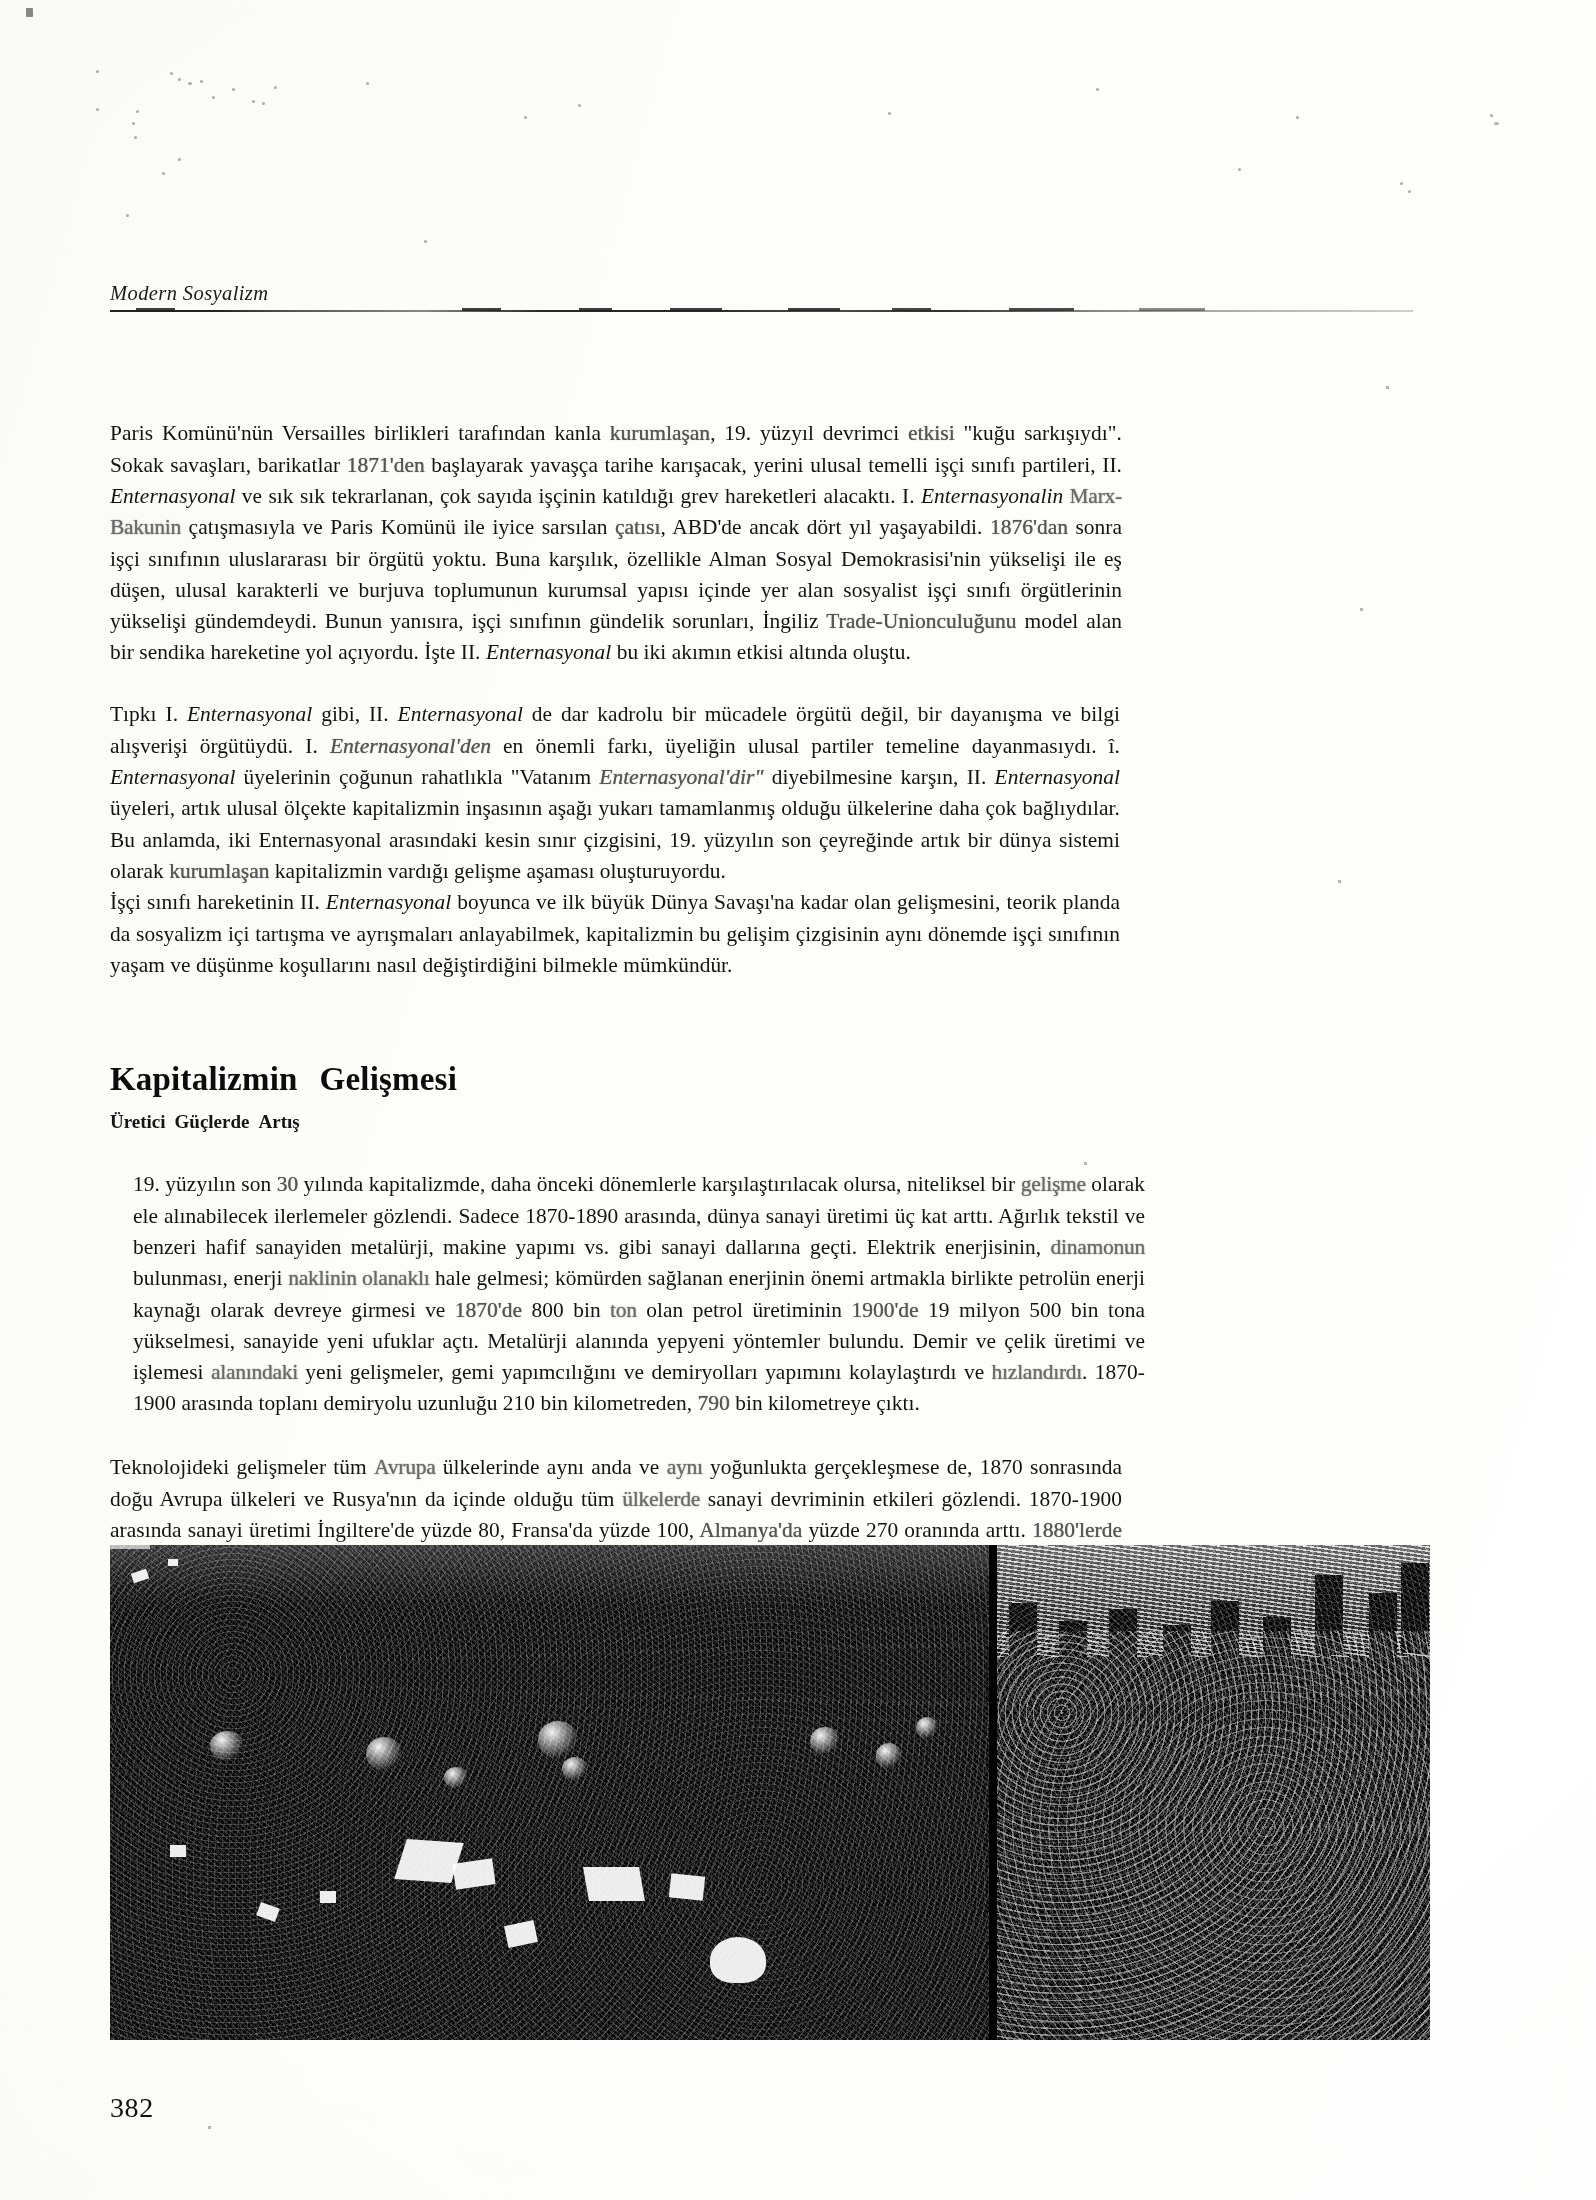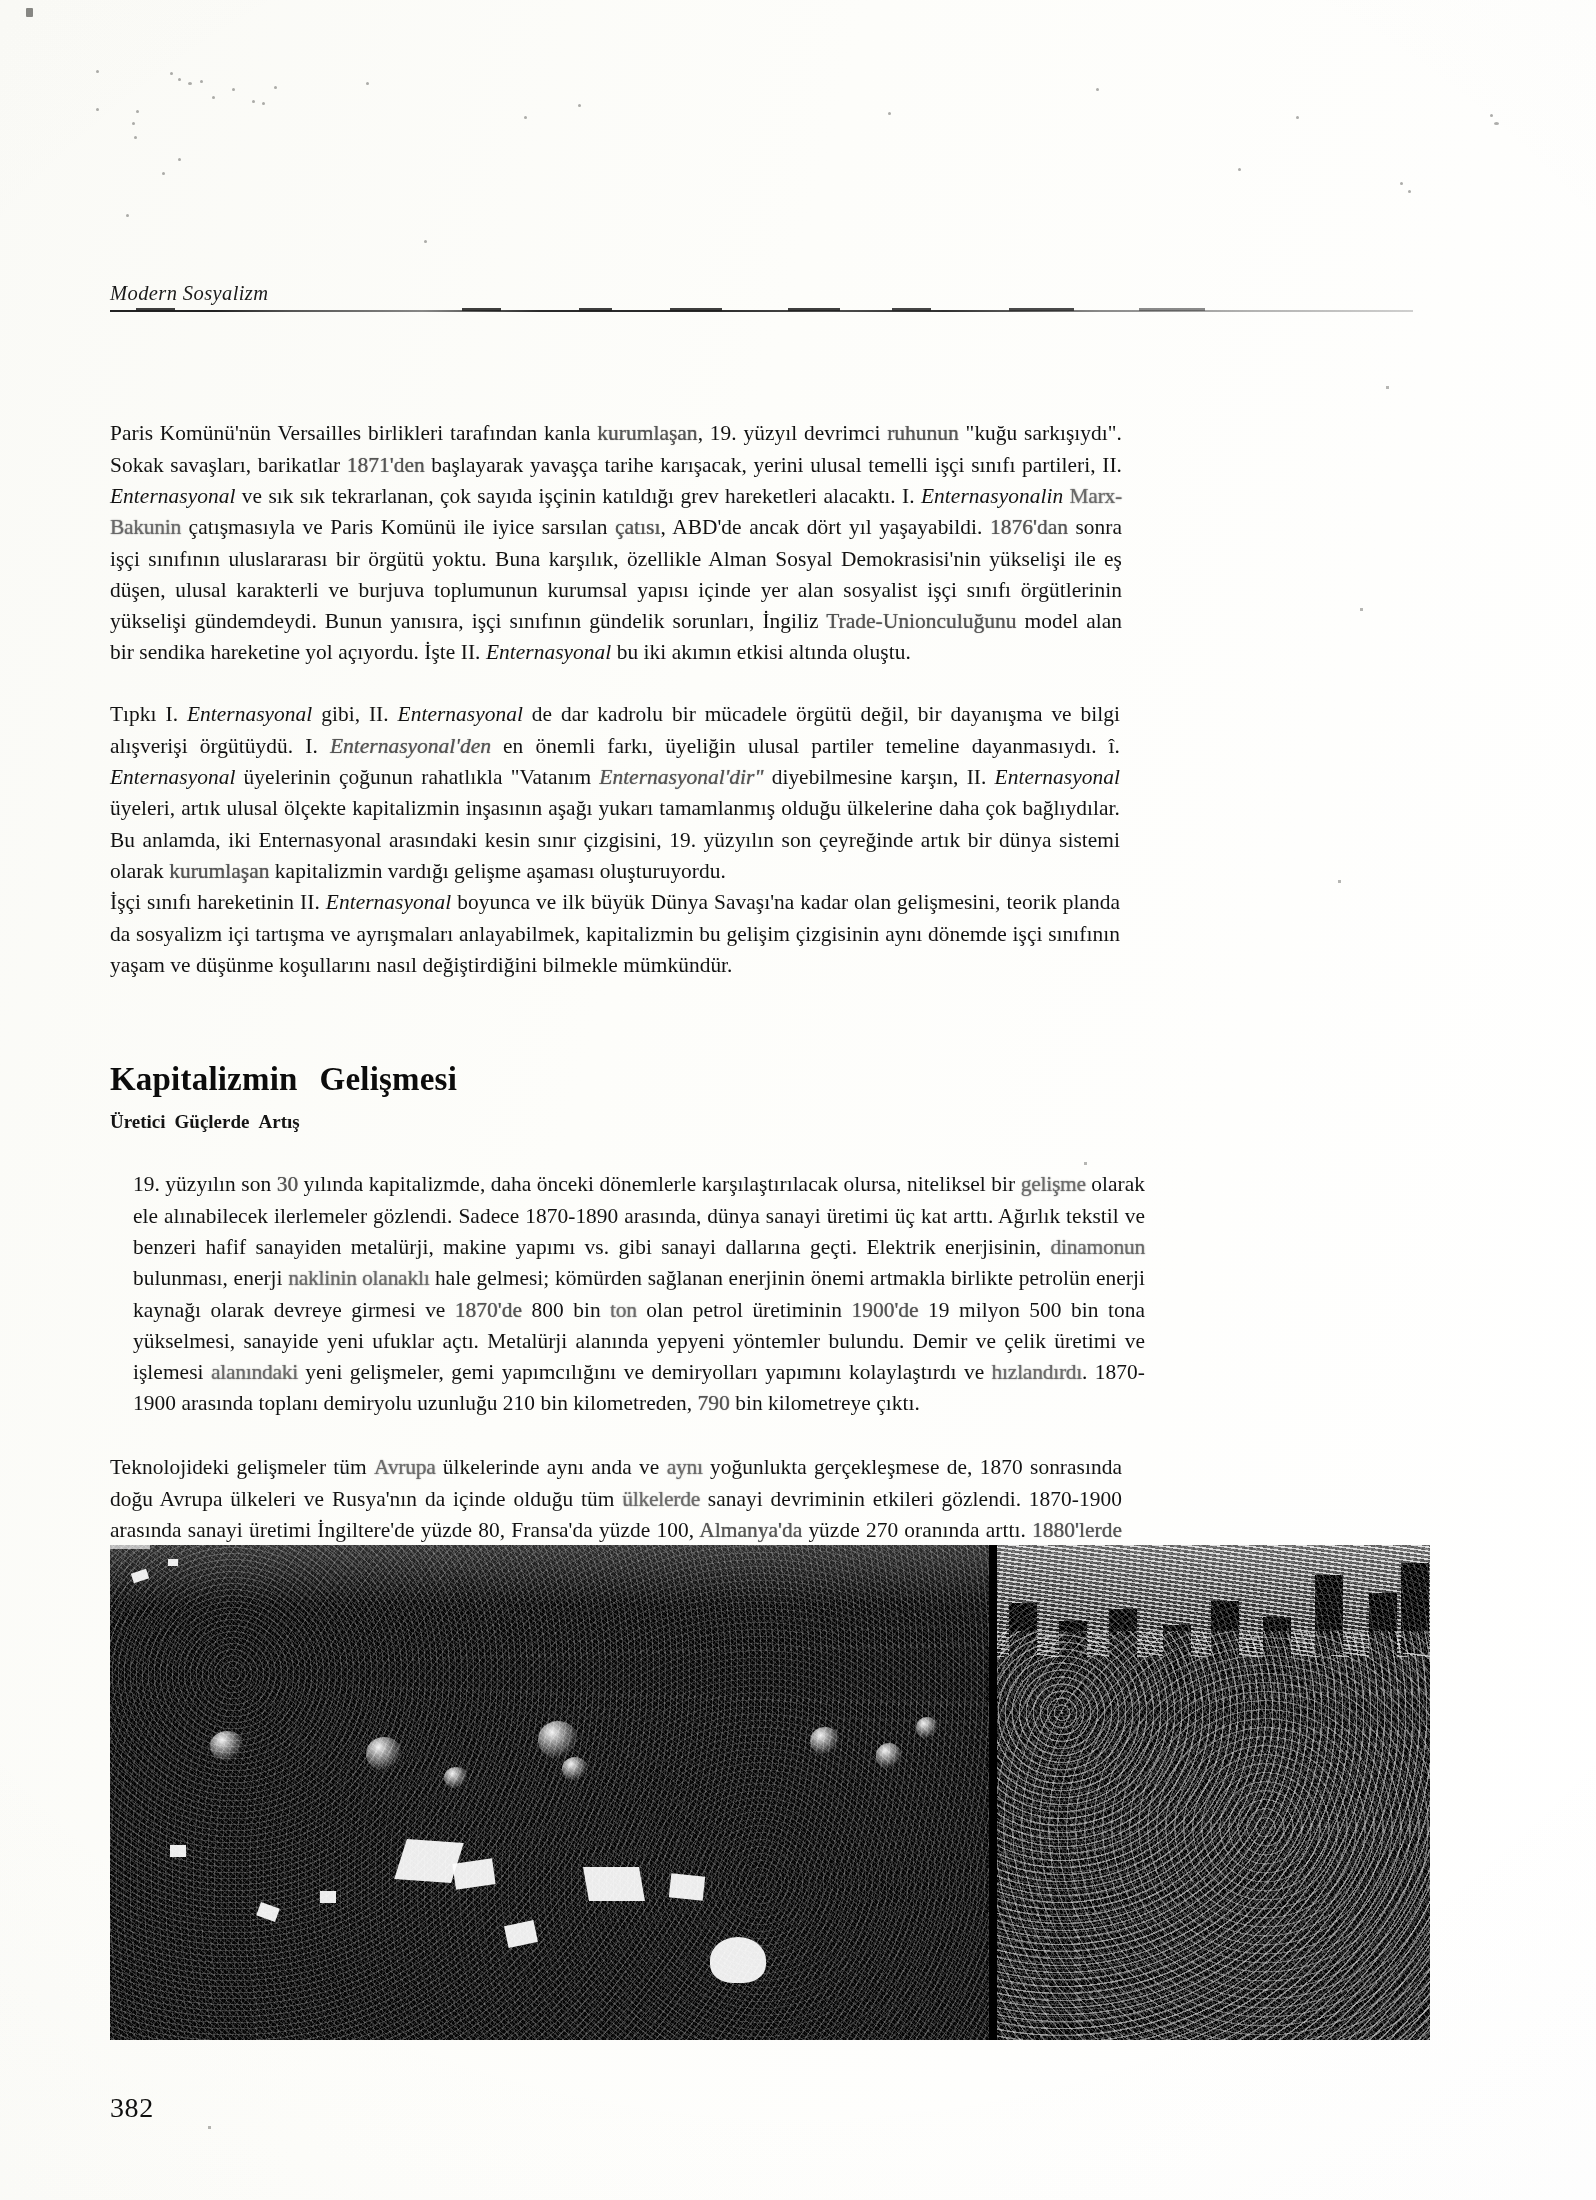--- a/index.html
+++ b/index.html
@@ -316,21 +316,21 @@
 
   <div class="content">
 
     <div class="running-head">
       <span class="rh-text">Modern Sosyalizm</span>
     </div>
     <div class="rule"></div>
 
 
     <p class="para" id="para-1">
-      <span>Paris Komünü'nün Versailles birlikleri tarafından kanla </span><span class="blur">kurumlaşan</span><span>, 19. yüzyıl devrimci </span><span class="blur">ruhunun</span>
+      <span>Paris Komünü'nün Versailles birlikleri tarafından kanla </span><span class="blur">kurumlaşan</span><span>, 19. yüzyıl devrimci </span><span class="blur">etkisi</span>
       <span>"kuğu sarkışıydı". Sokak savaşları, barikatlar </span><span class="blur">1871'den</span><span> başlayarak yavaşça tarihe karışacak, yerini ulusal temelli işçi sınıfı partileri, II. </span><em>Enternasyonal</em><span> ve sık sık tekrarlanan, çok sayıda işçinin katıldığı grev hareketleri alacaktı. I. </span><em>Enternasyonalin</em><span> </span><span class="blur-strong">Marx-Bakunin</span><span> çatışmasıyla ve Paris Komünü ile iyice sarsılan </span><span class="blur">çatısı</span><span>, ABD'de ancak dört yıl yaşayabildi. </span><span class="blur">1876'dan</span><span> sonra işçi sınıfının uluslararası bir örgütü yoktu. Buna karşılık, özellikle Alman Sosyal Demokrasisi'nin yükselişi ile eş düşen, ulusal karakterli ve burjuva toplumunun kurumsal yapısı içinde yer alan sosyalist işçi sınıfı örgütlerinin yükselişi gündemdeydi. Bunun yanısıra, işçi sınıfının gündelik sorunları, İngiliz </span><span class="blur">Trade-Unionculuğunu</span><span> model alan bir sendika hareketine yol açıyordu. İşte II. </span><em>Enternasyonal</em><span> bu iki akımın etkisi altında oluştu.</span>
     </p>
 
     <p class="para" id="para-2">
       <span>Tıpkı I. </span><em>Enternasyonal</em><span> gibi, II. </span><em>Enternasyonal</em><span> de dar kadrolu bir mücadele örgütü değil, bir dayanışma ve bilgi alışverişi örgütüydü. I. </span><em class="blur">Enternasyonal'den</em><span> en önemli farkı, üyeliğin ulusal partiler temeline dayanmasıydı. î. </span><em>Enternasyonal</em><span> üyelerinin çoğunun rahatlıkla "Vatanım </span><em class="blur">Enternasyonal'dir"</em><span> diyebilmesine karşın, II. </span><em>Enternasyonal</em><span> üyeleri, artık ulusal ölçekte kapitalizmin inşasının aşağı yukarı tamamlanmış olduğu ülkelerine daha çok bağlıydılar. Bu anlamda, iki Enternasyonal arasındaki kesin sınır çizgisini, 19. yüzyılın son çeyreğinde artık bir dünya sistemi olarak </span><span class="blur">kurumlaşan</span><span> kapitalizmin vardığı gelişme aşaması oluşturuyordu.</span>
     </p>
 
     <p class="para" id="para-3">
       <span>İşçi sınıfı hareketinin II. </span><em>Enternasyonal</em><span> boyunca ve ilk büyük Dünya Savaşı'na kadar olan gelişmesini, teorik planda da sosyalizm içi tartışma ve ayrışmaları anlayabilmek, kapitalizmin bu gelişim çizgisinin aynı dönemde işçi sınıfının yaşam ve düşünme koşullarını nasıl değiştirdiğini bilmekle mümkündür.</span>
     </p>

